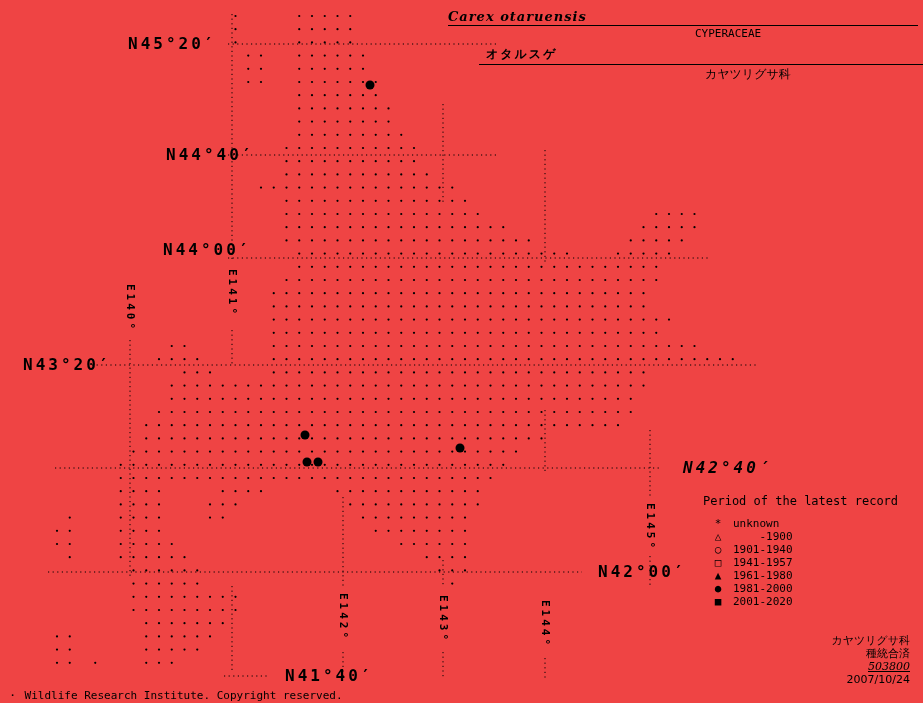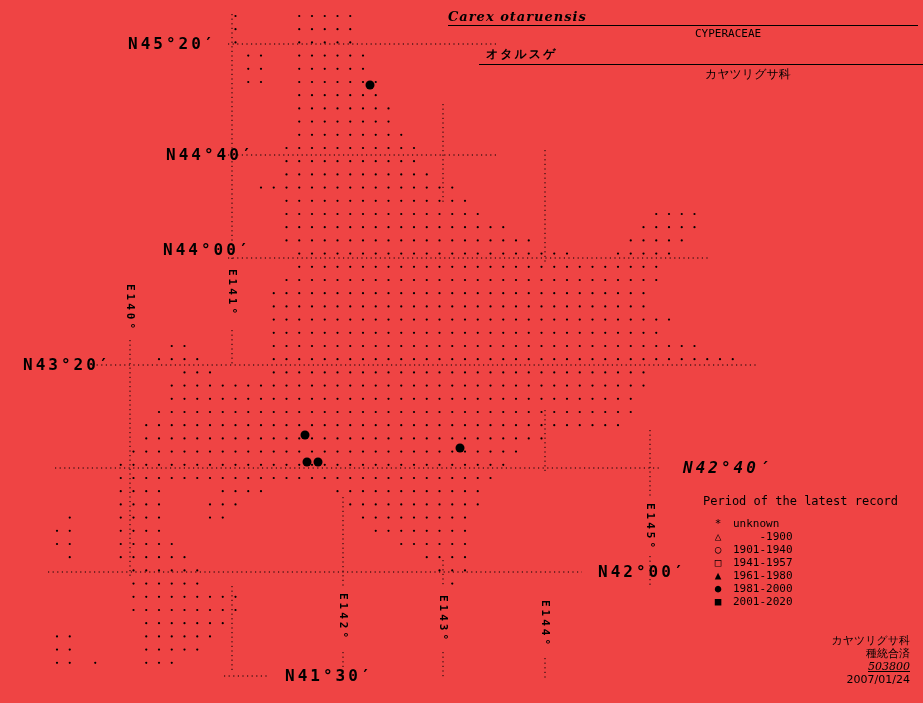--- a/index.html
+++ b/index.html
@@ -1035,21 +1035,21 @@
       <circle cx="460" cy="448" r="4.5" fill="#000"></circle>
     </svg>
 
   <div id="labels">
       <div class="par-label" style="left: 120px; top: 44px;">N45°20′</div>
       <div class="par-label" style="left: 158px; top: 155px;">N44°40′</div>
       <div class="par-label" style="left: 155px; top: 250px;">N44°00′</div>
       <div class="par-label" style="left: 15px; top: 365px; text-align: right;">N43°20′</div>
       <div class="par-label" style="left: 675px; top: 468px; font-style: italic;">N42°40′</div>
       <div class="par-label" style="left: 590px; top: 572px;">N42°00′</div>
-      <div class="par-label" style="left: 277px; top: 676px;">N41°30′</div>
+      <div class="par-label" style="left: 277px; top: 676px;">N41°40′</div>
       <div class="mer-label" style="left: 130px; top: 308px;">E140°</div>
       <div class="mer-label" style="left: 232px; top: 293px;">E141°</div>
       <div class="mer-label" style="left: 343px; top: 617px;">E142°</div>
       <div class="mer-label" style="left: 443px; top: 619px;">E143°</div>
       <div class="mer-label" style="left: 545px; top: 624px;">E144°</div>
       <div class="mer-label" style="left: 650px; top: 527px;">E145°</div>
     </div>
 
   <div class="legend">
     <div class="legend-title">Period of the latest record</div>
@@ -1082,17 +1082,18 @@
           <span class="legend-sym">■</span>
           <span class="legend-label">2001-2020</span>
         </div>
       </div>
   </div>
 
   <div class="annot">
     <div>カヤツリグサ科</div>
     <div>種統合済</div>
     <div class="code">503800</div>
-    <div>2007/01/24</div>
+    <div>2007/10/24</div>
   </div>
 
+  <div class="footer">・ Wildlife Research Institute. Copyright reserved.</div>
 
 </div>
 
 </body></html>

